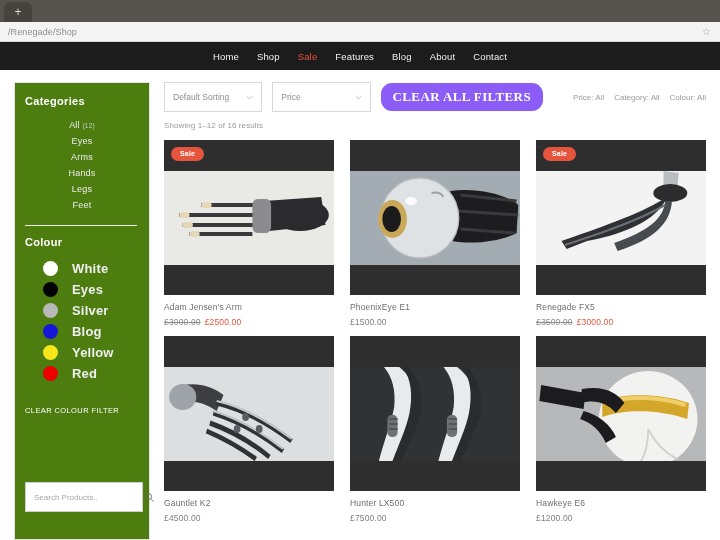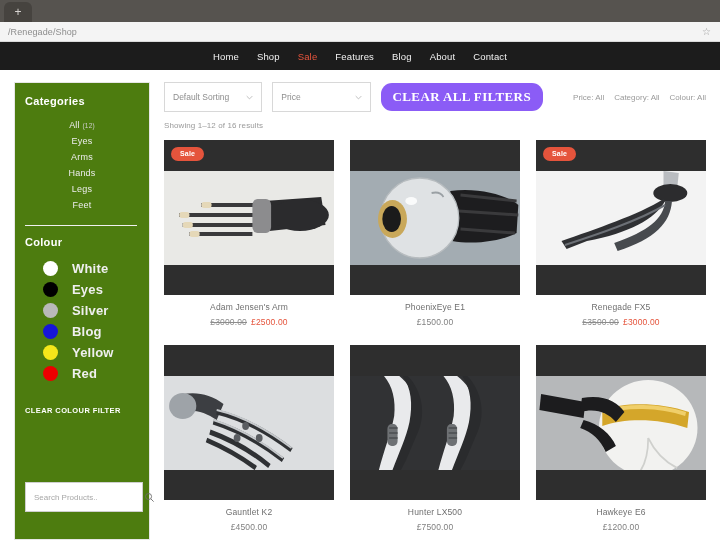--- a/index.html
+++ b/index.html
@@ -157,21 +157,21 @@
     color: #efefef;
     font-size: 13px;
     letter-spacing: .2px;
     white-space: nowrap;
     font-weight: bold;
   }
 
   .clear-colour {
     color: #ffffff;
     font-size: 7.5px;
-    font-weight: bold;
+    font-weight: normal;
     letter-spacing: .4px;
     margin-top: 22px;
     margin-bottom: 14px;
     cursor: pointer;
     white-space: nowrap;
   }
 
   .search-wrap {
     width: 118px;
     height: 30px;
@@ -246,22 +246,21 @@
     font-size: 8px;
     color: #9a9a9a;
     margin-top: 9px;
     margin-bottom: 10px;
     letter-spacing: .1px;
   }
 
   .grid {
     display: grid;
     grid-template-columns: repeat(3, 1fr);
-    gap: 18px 16px;
-    text-align: center;
+    gap: 9px 16px;
   }
 
   .card { width: 100%; cursor: pointer; }
 
   .thumb {
     width: 100%;
     height: 155px;
     background: #2e2e2e;
     position: relative;
     overflow: hidden;

